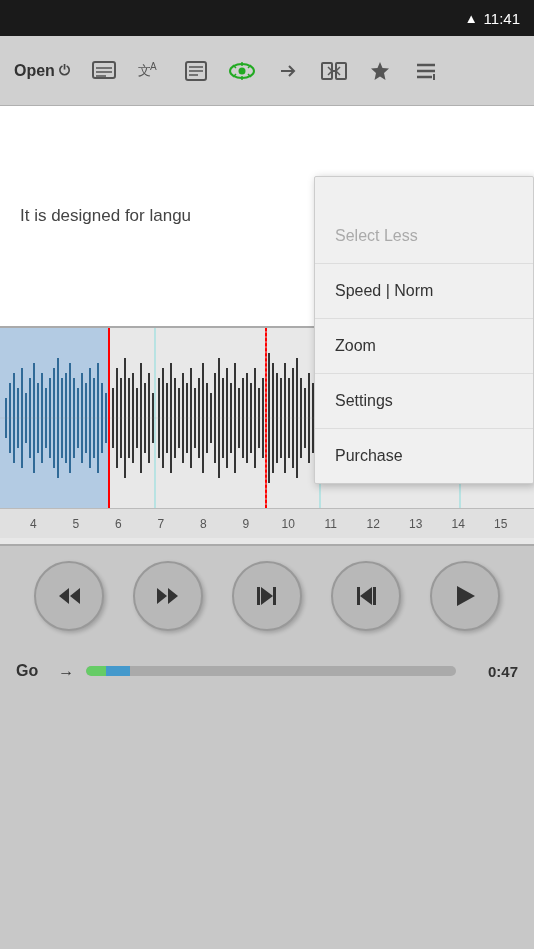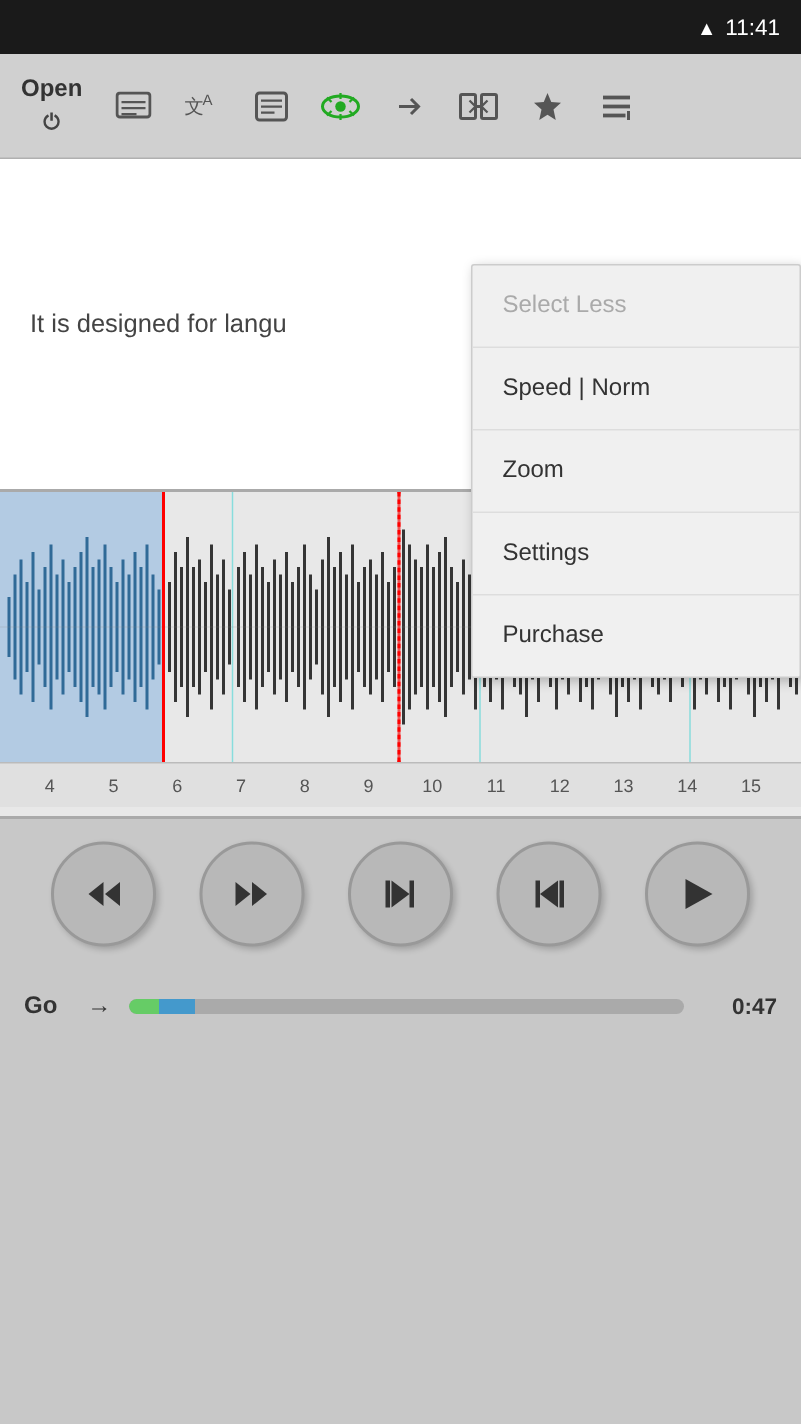--- a/index.html
+++ b/index.html
@@ -44,21 +44,20 @@
       height: 70px;
       background: #d0d0d0;
       display: flex;
       align-items: center;
       padding: 0 8px;
       gap: 10px;
       border-bottom: 1px solid #b0b0b0;
     }
     .toolbar-btn {
       display: flex;
-      flex-direction: column;
       align-items: center;
       justify-content: center;
       cursor: pointer;
       padding: 4px 6px;
       border-radius: 4px;
       text-align: center;
     }
     .open-btn {
       display: flex;
       align-items: center;
@@ -115,20 +114,21 @@
       padding: 18px 20px;
       font-size: 16px;
       color: #333;
       cursor: pointer;
       border-bottom: 1px solid #ddd;
     }
     .menu-item:last-child { border-bottom: none; }
     .menu-item.disabled {
       color: #aaa;
       cursor: default;
+      margin-top: 32px;
     }
 
     
     .waveform-container {
       width: 100%;
       height: 220px;
       background: #e8e8e8;
       border-top: 2px solid #aaa;
       border-bottom: 2px solid #aaa;
       position: relative;

